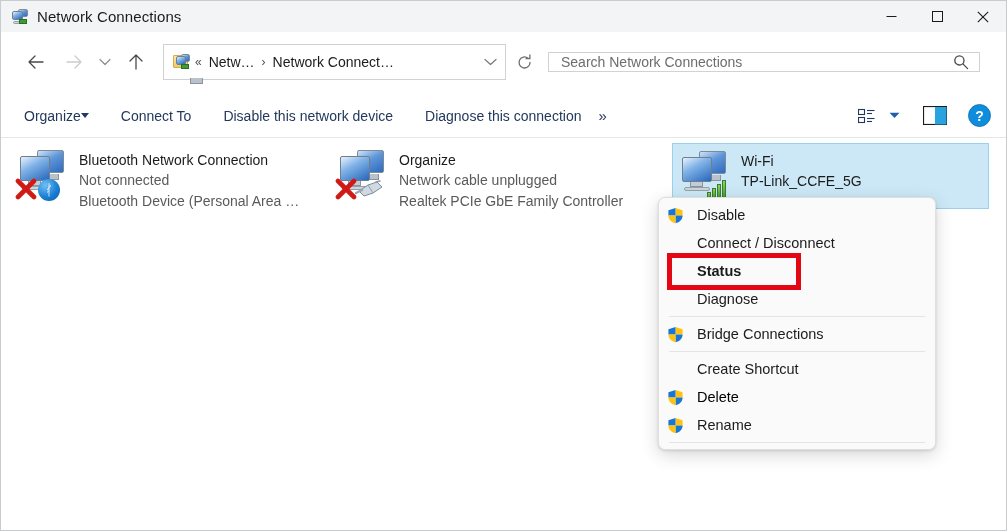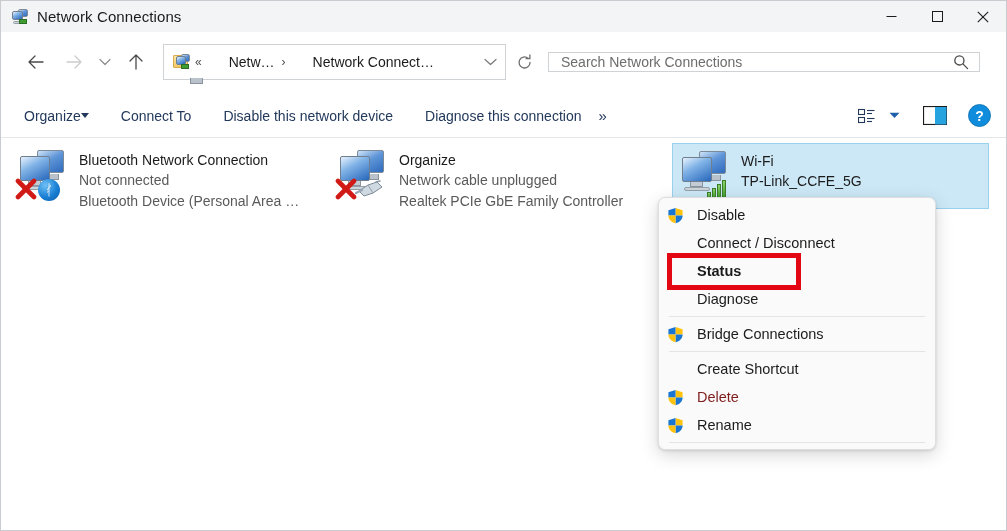--- a/index.html
+++ b/index.html
@@ -92,21 +92,20 @@
     align-items: center;
     padding: 0 0 0 9px;
   }
   #addr-icon { width: 18px; height: 18px; position: relative; flex: none; }
   .crumb {
     font-size: 14px;
     color: #1b1b1b;
     white-space: nowrap;
     padding: 2px 3px;
     cursor: default;
-    margin-left: 20px;
   }
   .crumb-sep {
     font-size: 12px;
     color: #4c4c4c;
     padding: 0 4px;
     cursor: default;
   }
   #addr-chevron {
     margin-left: auto;
     width: 30px; height: 34px;
@@ -350,21 +349,21 @@
     position: relative;
   }
   .ctx-shield-spacer { width: 17px; height: 17px; flex: none; }
   .ctx-label {
     margin-left: 13px;
     font-size: 14.5px;
     color: #1b1b1b;
     white-space: nowrap;
   }
   .ctx-item.bold .ctx-label { font-weight: bold; }
-  .ctx-item.disabled .ctx-label { color: #7f1d1d; }
+  .ctx-item.disabled .ctx-label { color: #000000; }
   .ctx-sep {
     height: 1px;
     background: #e4e4e4;
     margin: 3px 10px;
   }
 
   
   #annotation {
     position: absolute;
     left: 666px;

